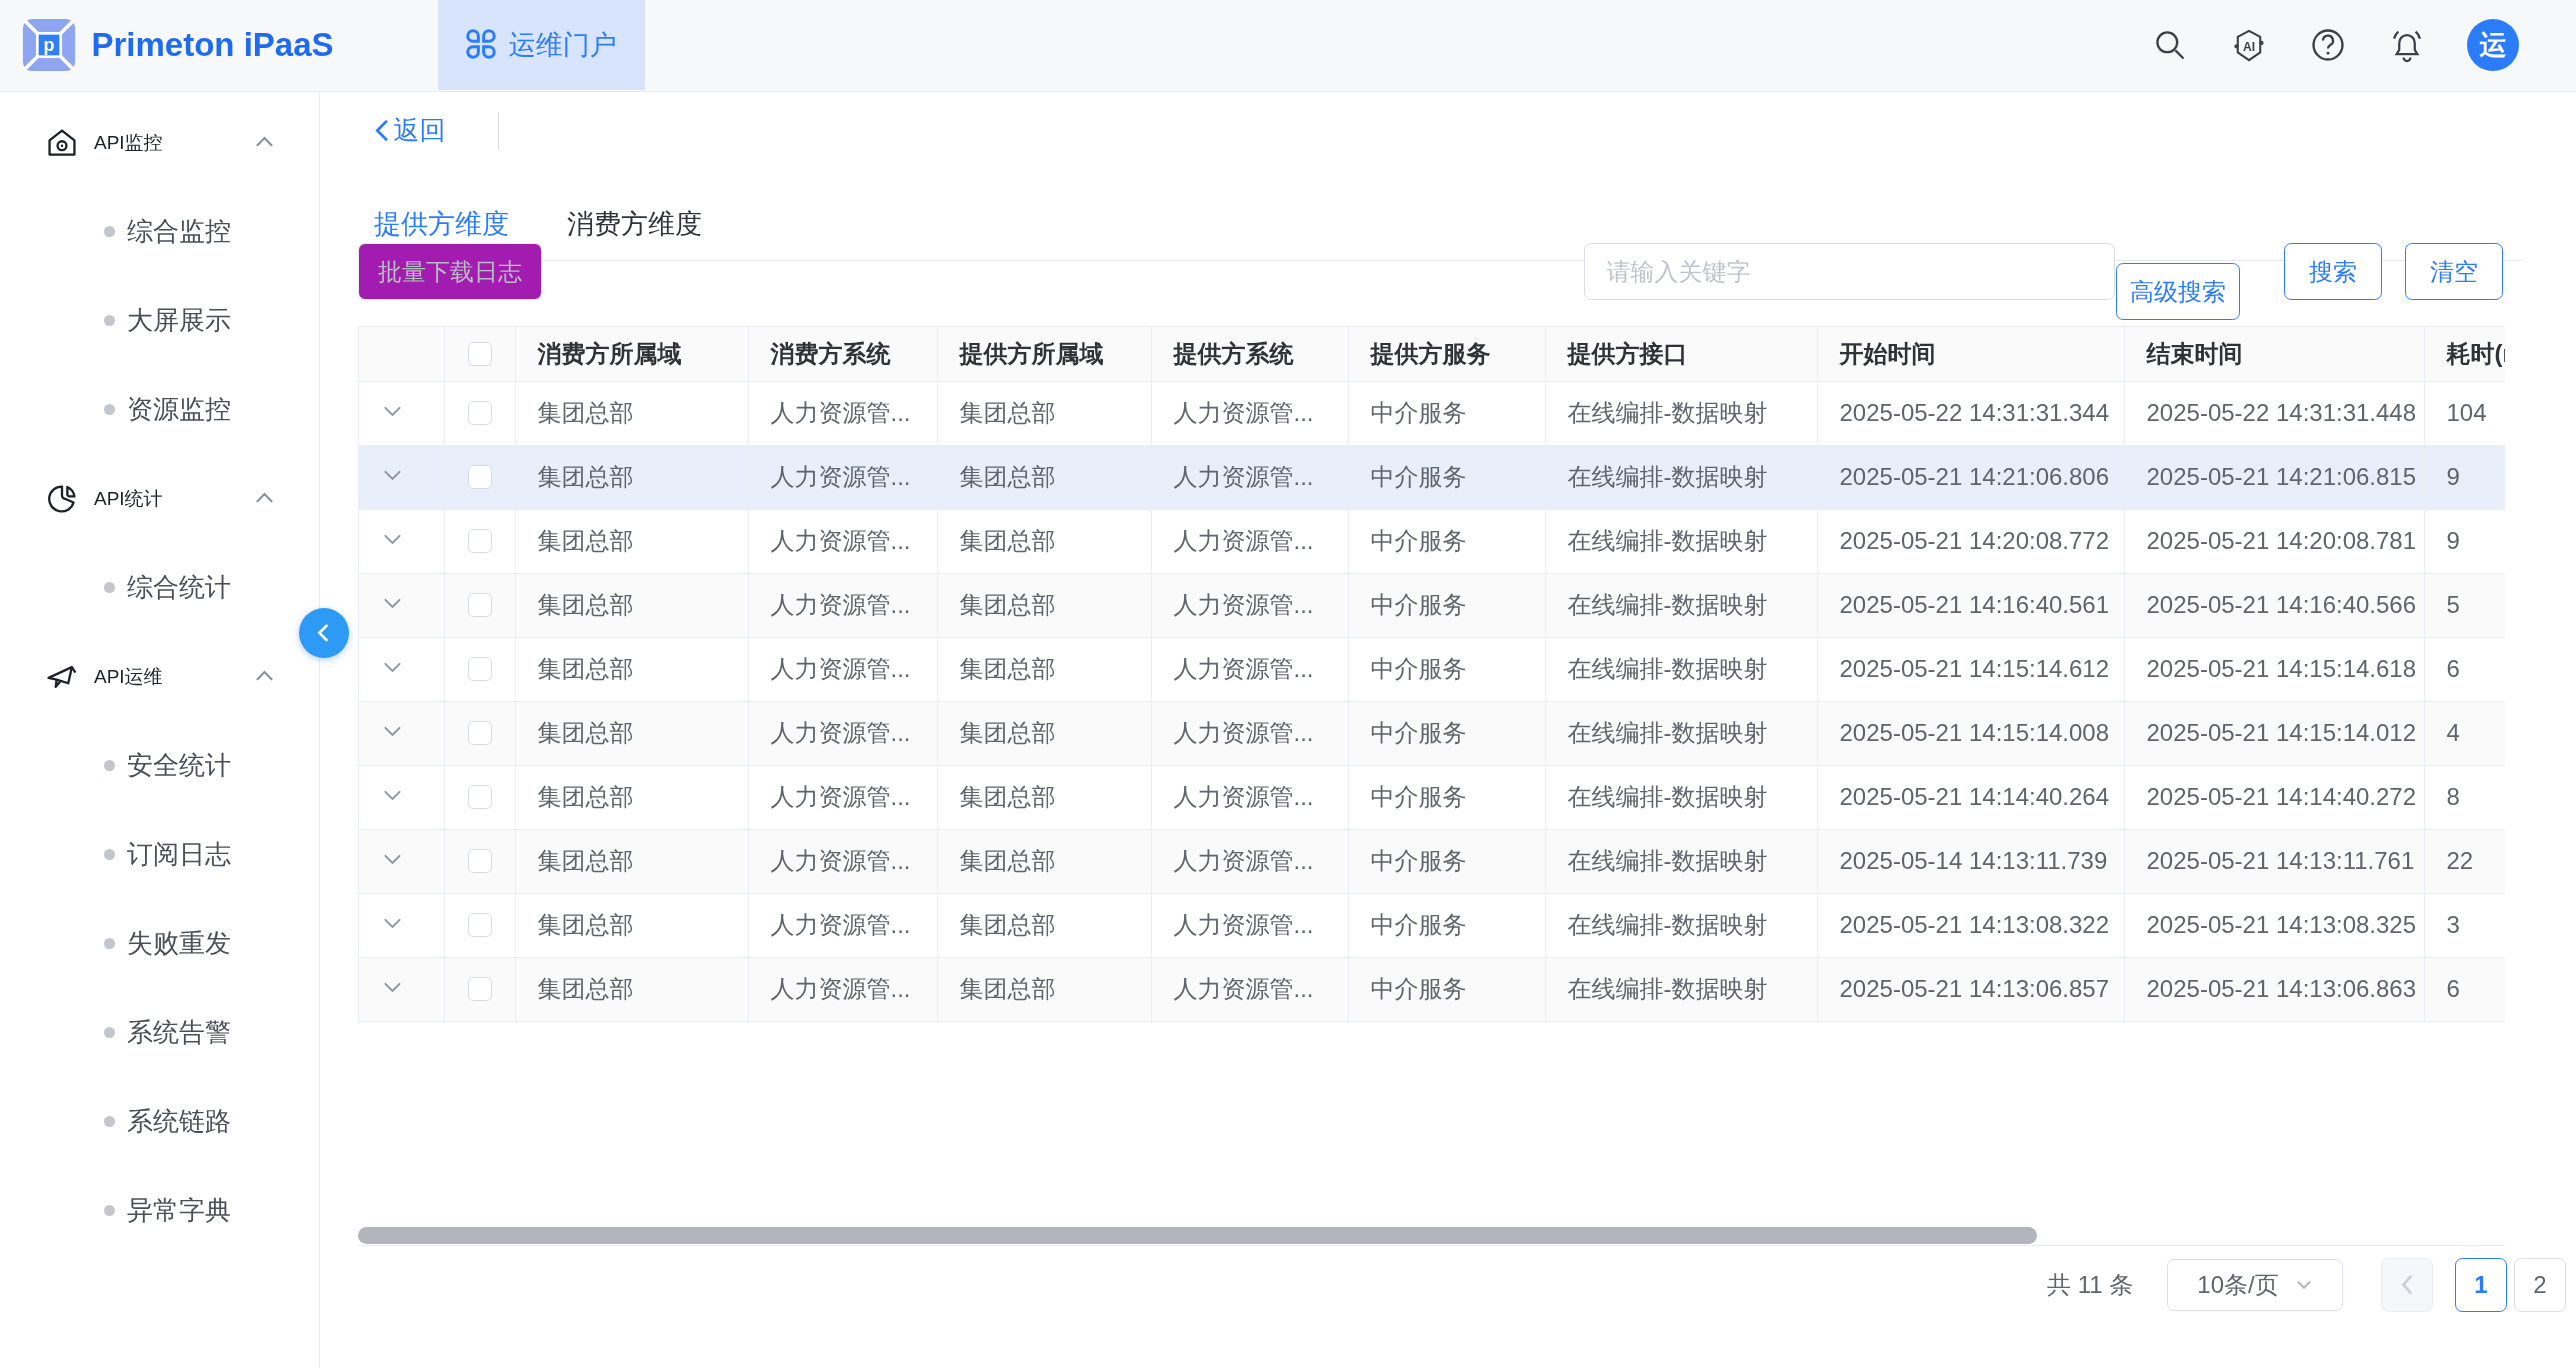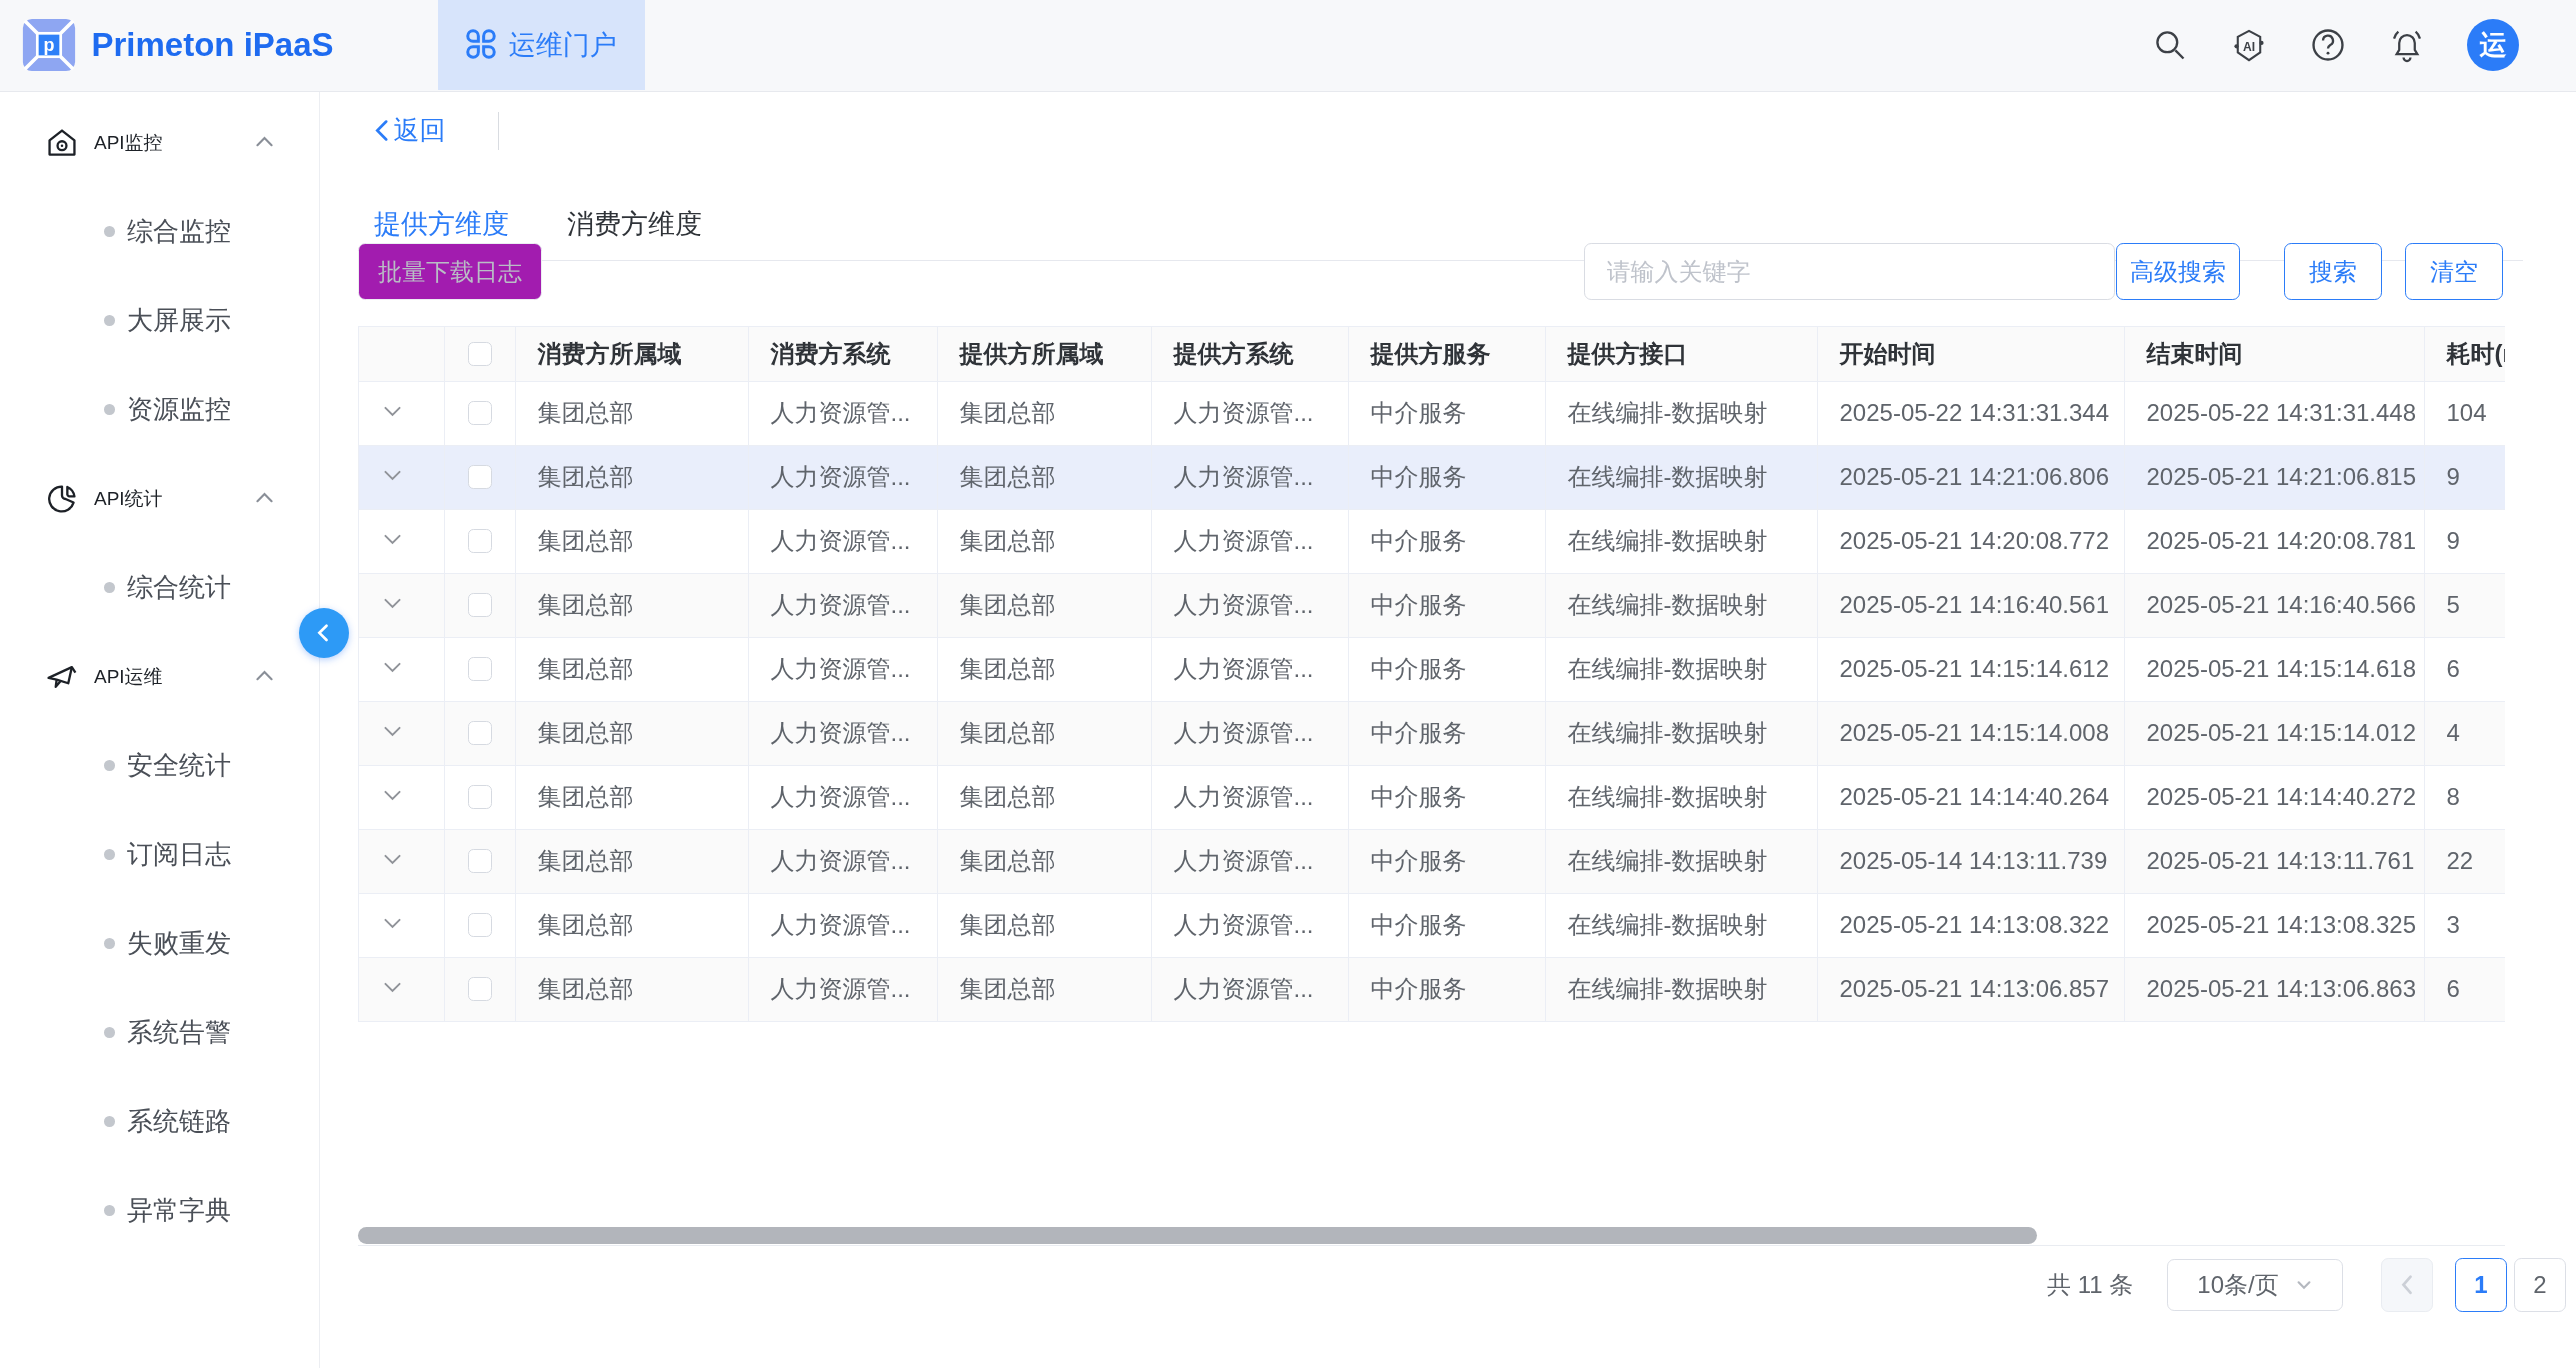--- a/index.html
+++ b/index.html
@@ -47,21 +47,21 @@
   .tab.t0 { left:16px; }
   .tab.t1 { left:209px; }
   .tab.active { color:#2b7cf8; }
   .tab-ink { position:absolute; left:0; bottom:-1.8px; width:179px; height:5.4px; background:#2b7cf8; border-radius:2.7px; }
 
   .toolbar { position:absolute; left:36px; top:151px; width:2165px; height:59px; }
   .btn-disabled { position:absolute; left:0; top:0; width:184px; height:57px; background:#a21caf; border:0.9px solid #eceef2; border-radius:7.2px; color:#b9bdc5; font-size:24px; display:flex; align-items:center; justify-content:center; cursor:not-allowed; }
   .search-input { position:absolute; left:1215px; top:0; width:531px; height:57px; border:1.8px solid #d9dce3; border-radius:7.2px; background:#fff; font-size:24px; padding:0 21.5px; color:#303133; outline:none; font-family:inherit;margin-left:11px; }
   .search-input::placeholder { color:#bfc3cb; }
   .btn-blue { position:absolute; top:0; height:57px; background:#fff; border:1.8px solid #2b7cf8; border-radius:7.2px; color:#2b7cf8; font-size:24px; display:flex; align-items:center; justify-content:center; cursor:pointer; }
-  .btn-adv { left:1758px; width:124px; }
+  .btn-adv { left:1758px; width:124px;margin-top:20px; }
   .btn-search { left:1926px; width:98px; }
   .btn-clear { left:2047px; width:98px; }
 
   
   .table-wrap { position:absolute; left:36px; top:234px; width:2147px; height:699px; overflow:hidden; border-top:0.9px solid #ebeef5; }
   table.grid { border-collapse:collapse; table-layout:fixed; width:2225px; }
   table.grid th, table.grid td { border-right:0.9px solid #ebeef5; border-bottom:0.9px solid #ebeef5; padding:0 21.5px; text-align:left; white-space:nowrap; overflow:hidden; }
   table.grid th:first-child, table.grid td:first-child { border-left:0.9px solid #ebeef5; }
   table.grid th { height:54px; background:#fafafa; font-size:24px; font-weight:bold; color:#2f3338; }
   table.grid td { height:64px; font-size:24px; color:#5f646b; background:#fff; }

